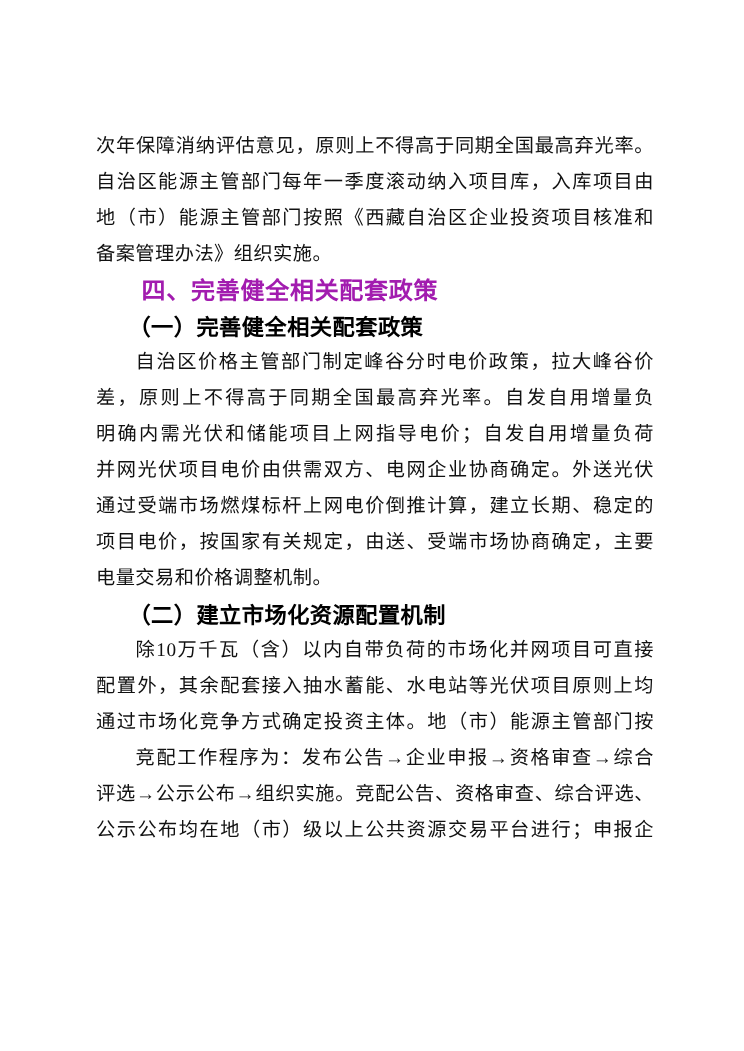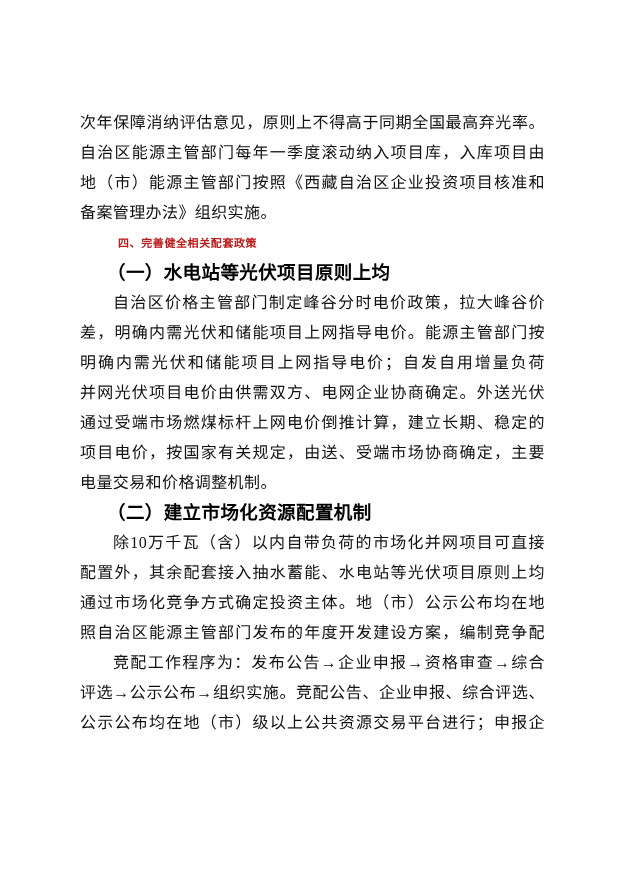--- a/index.html
+++ b/index.html
@@ -36,25 +36,25 @@
   .line.short {
     text-align: center;
     text-align-last: left;
   }
   .line.indent {
     text-indent: 33px;
   }
   .heading1 {
     font-family: "Liberation Sans", "DejaVu Sans", sans-serif;
     font-weight: 700;
-    font-size: 11px;
+    font-size: 20px;
     height: 30px;
     line-height: 30px;
     padding-left: 38px;
-    color: #b91c1c;
+    color: #a21caf;
     letter-spacing: 0.6px;
   }
   .heading2 {
     font-family: "Liberation Sans", "DejaVu Sans", sans-serif;
     font-weight: 800;
     font-size: 18.5px;
     height: 30px;
     line-height: 30px;
     padding-left: 27px;
     color: #000000;
@@ -64,30 +64,29 @@
 </head>
 <body>
 
 <div class="page">
   <div class="text-block">
       <div class="line">次年保障消纳评估意见，原则上不得高于同期全国最高弃光率。</div>
       <div class="line">自治区能源主管部门每年一季度滚动纳入项目库，入库项目由</div>
       <div class="line">地（市）能源主管部门按照《西藏自治区企业投资项目核准和</div>
       <div class="line short">备案管理办法》组织实施。</div>
       <div class="heading1">四、完善健全相关配套政策</div>
-      <div class="heading2">（一）水电站等光伏项目原则上均</div>
+      <div class="heading2">（一）完善健全相关配套政策</div>
       <div class="line indent">自治区价格主管部门制定峰谷分时电价政策，拉大峰谷价</div>
-      <div class="line">差，明确内需光伏和储能项目上网指导电价。能源主管部门按</div>
+      <div class="line">差，原则上不得高于同期全国最高弃光率。自发自用增量负</div>
       <div class="line">明确内需光伏和储能项目上网指导电价；自发自用增量负荷</div>
       <div class="line">并网光伏项目电价由供需双方、电网企业协商确定。外送光伏</div>
       <div class="line">通过受端市场燃煤标杆上网电价倒推计算，建立长期、稳定的</div>
       <div class="line">项目电价，按国家有关规定，由送、受端市场协商确定，主要</div>
       <div class="line short">电量交易和价格调整机制。</div>
       <div class="heading2">（二）建立市场化资源配置机制</div>
       <div class="line indent">除10万千瓦（含）以内自带负荷的市场化并网项目可直接</div>
       <div class="line">配置外，其余配套接入抽水蓄能、水电站等光伏项目原则上均</div>
-      <div class="line">通过市场化竞争方式确定投资主体。地（市）公示公布均在地</div>
-      <div class="line">照自治区能源主管部门发布的年度开发建设方案，编制竞争配</div>
+      <div class="line">通过市场化竞争方式确定投资主体。地（市）能源主管部门按</div>
       <div class="line indent">竞配工作程序为：发布公告→企业申报→资格审查→综合</div>
-      <div class="line">评选→公示公布→组织实施。竞配公告、企业申报、综合评选、</div>
+      <div class="line">评选→公示公布→组织实施。竞配公告、资格审查、综合评选、</div>
       <div class="line">公示公布均在地（市）级以上公共资源交易平台进行；申报企</div>
     </div>
 </div>
 
 </body></html>

